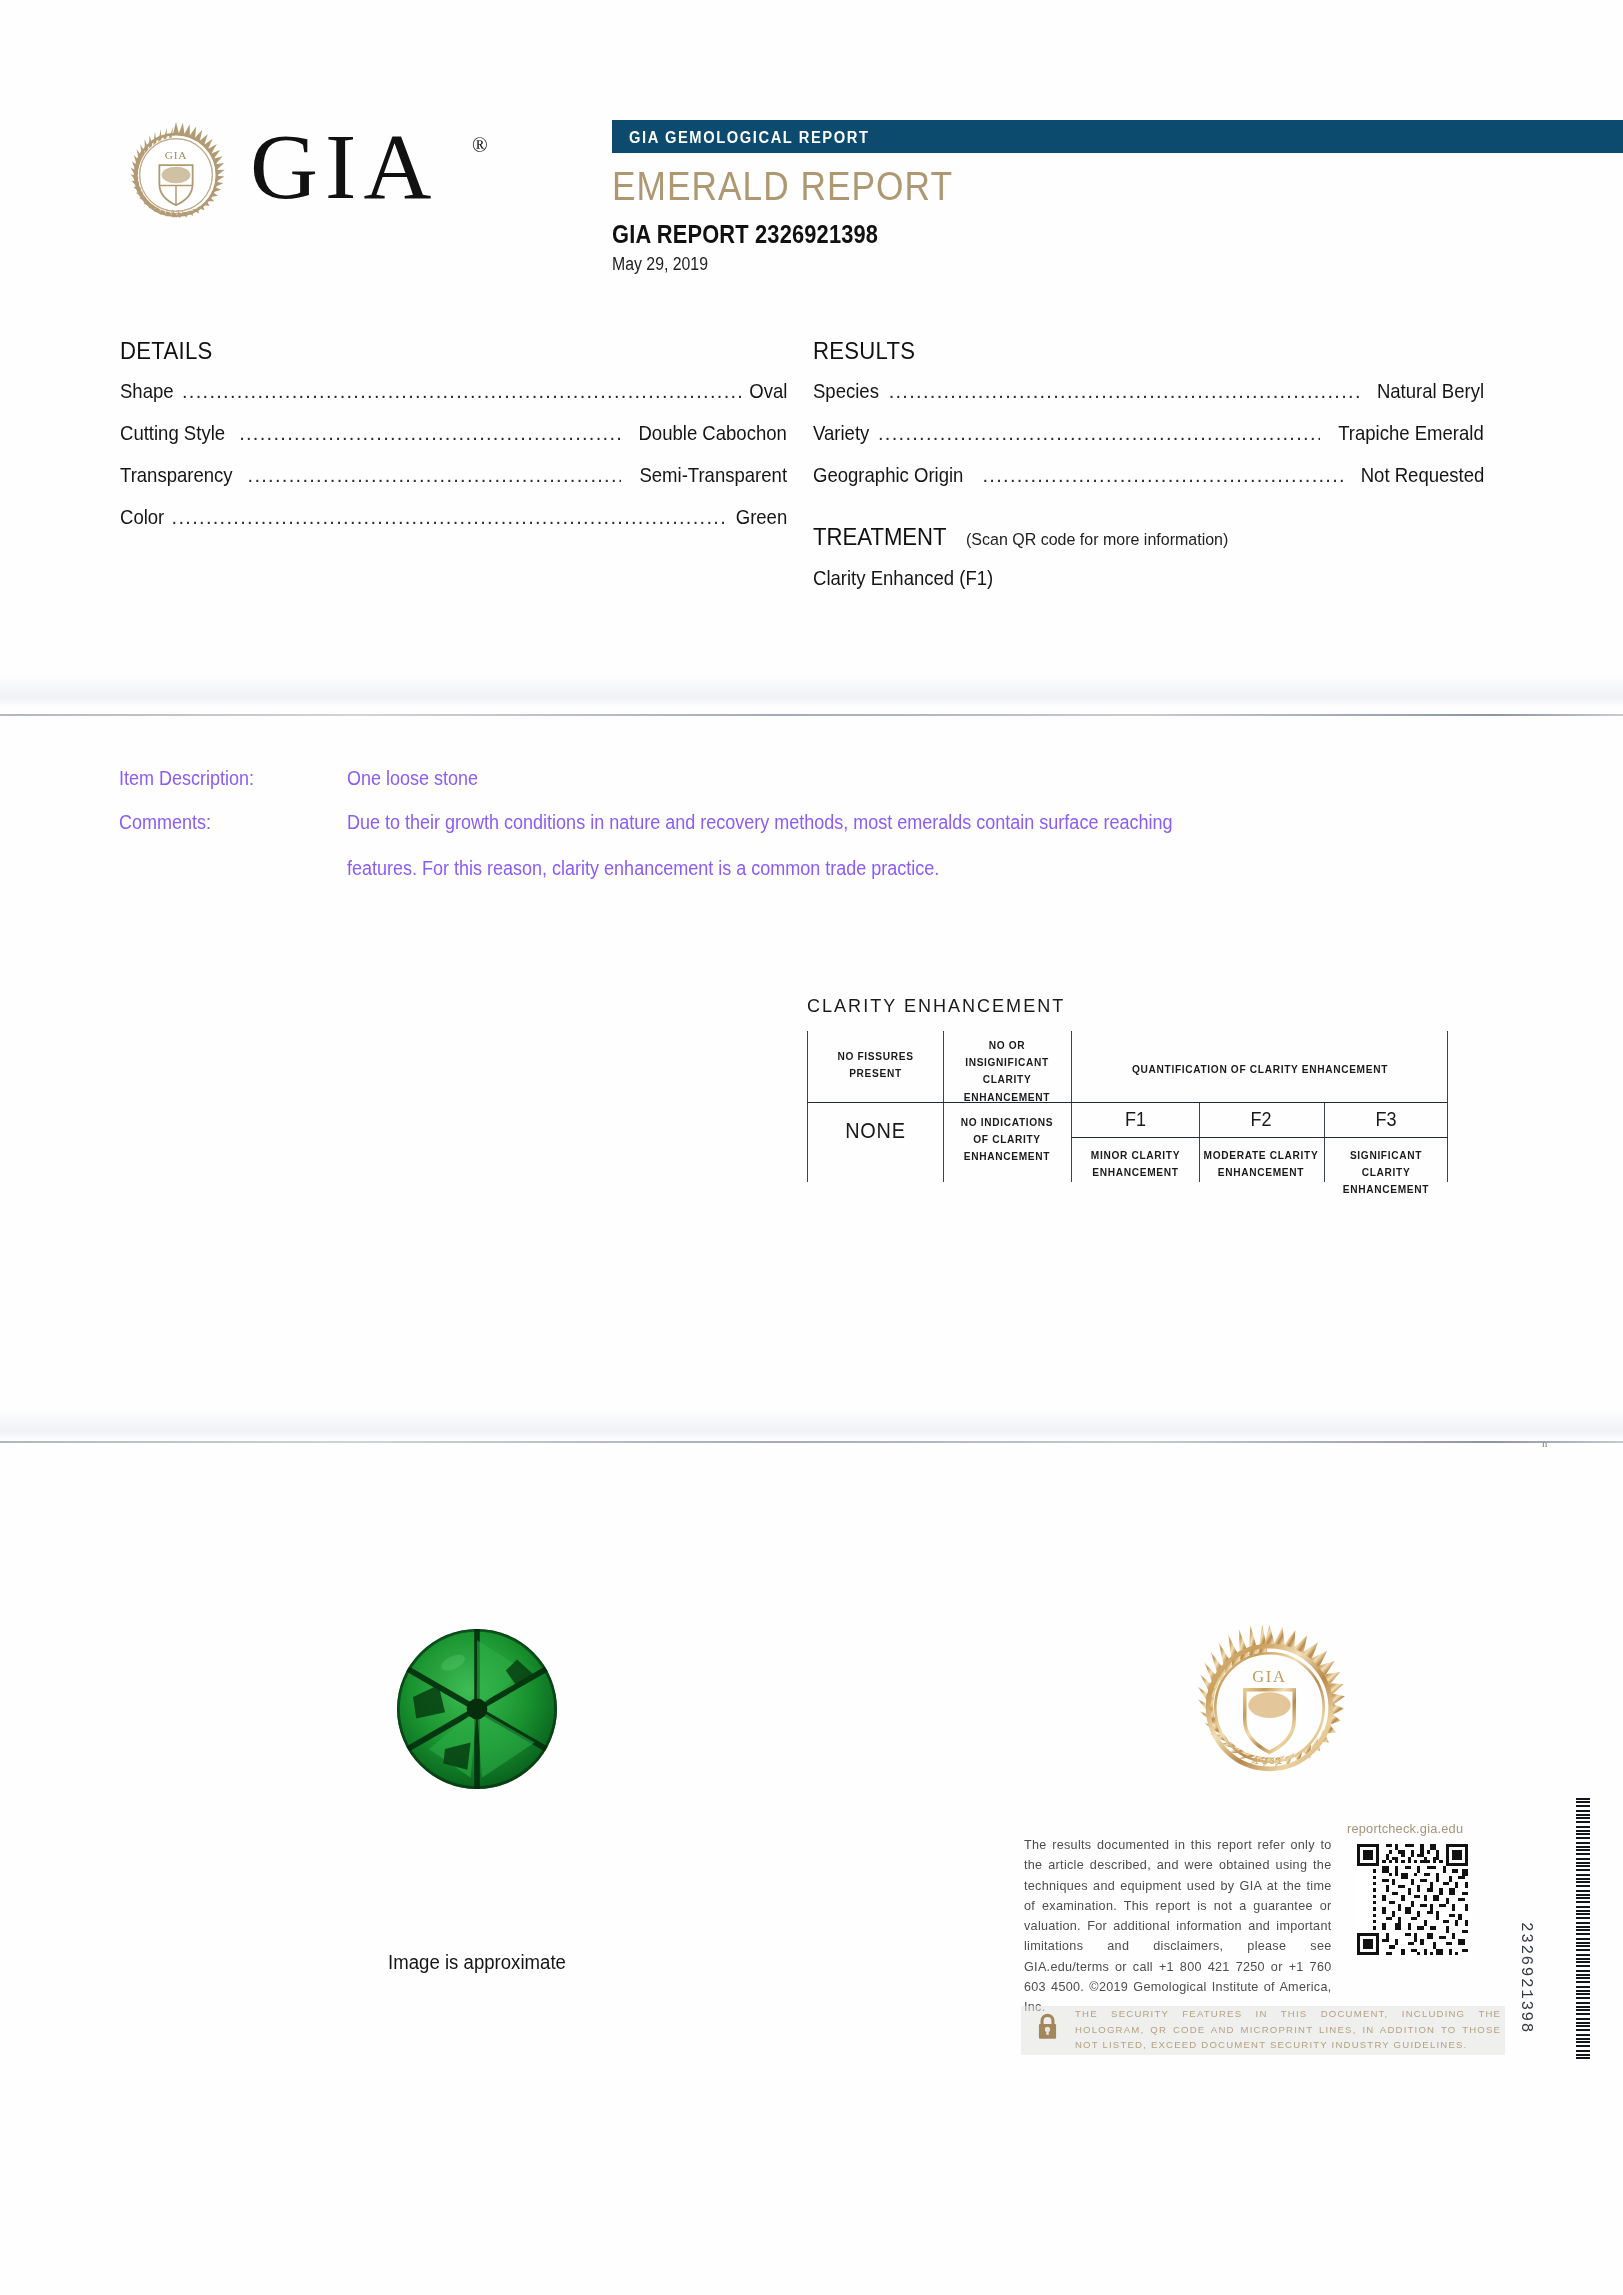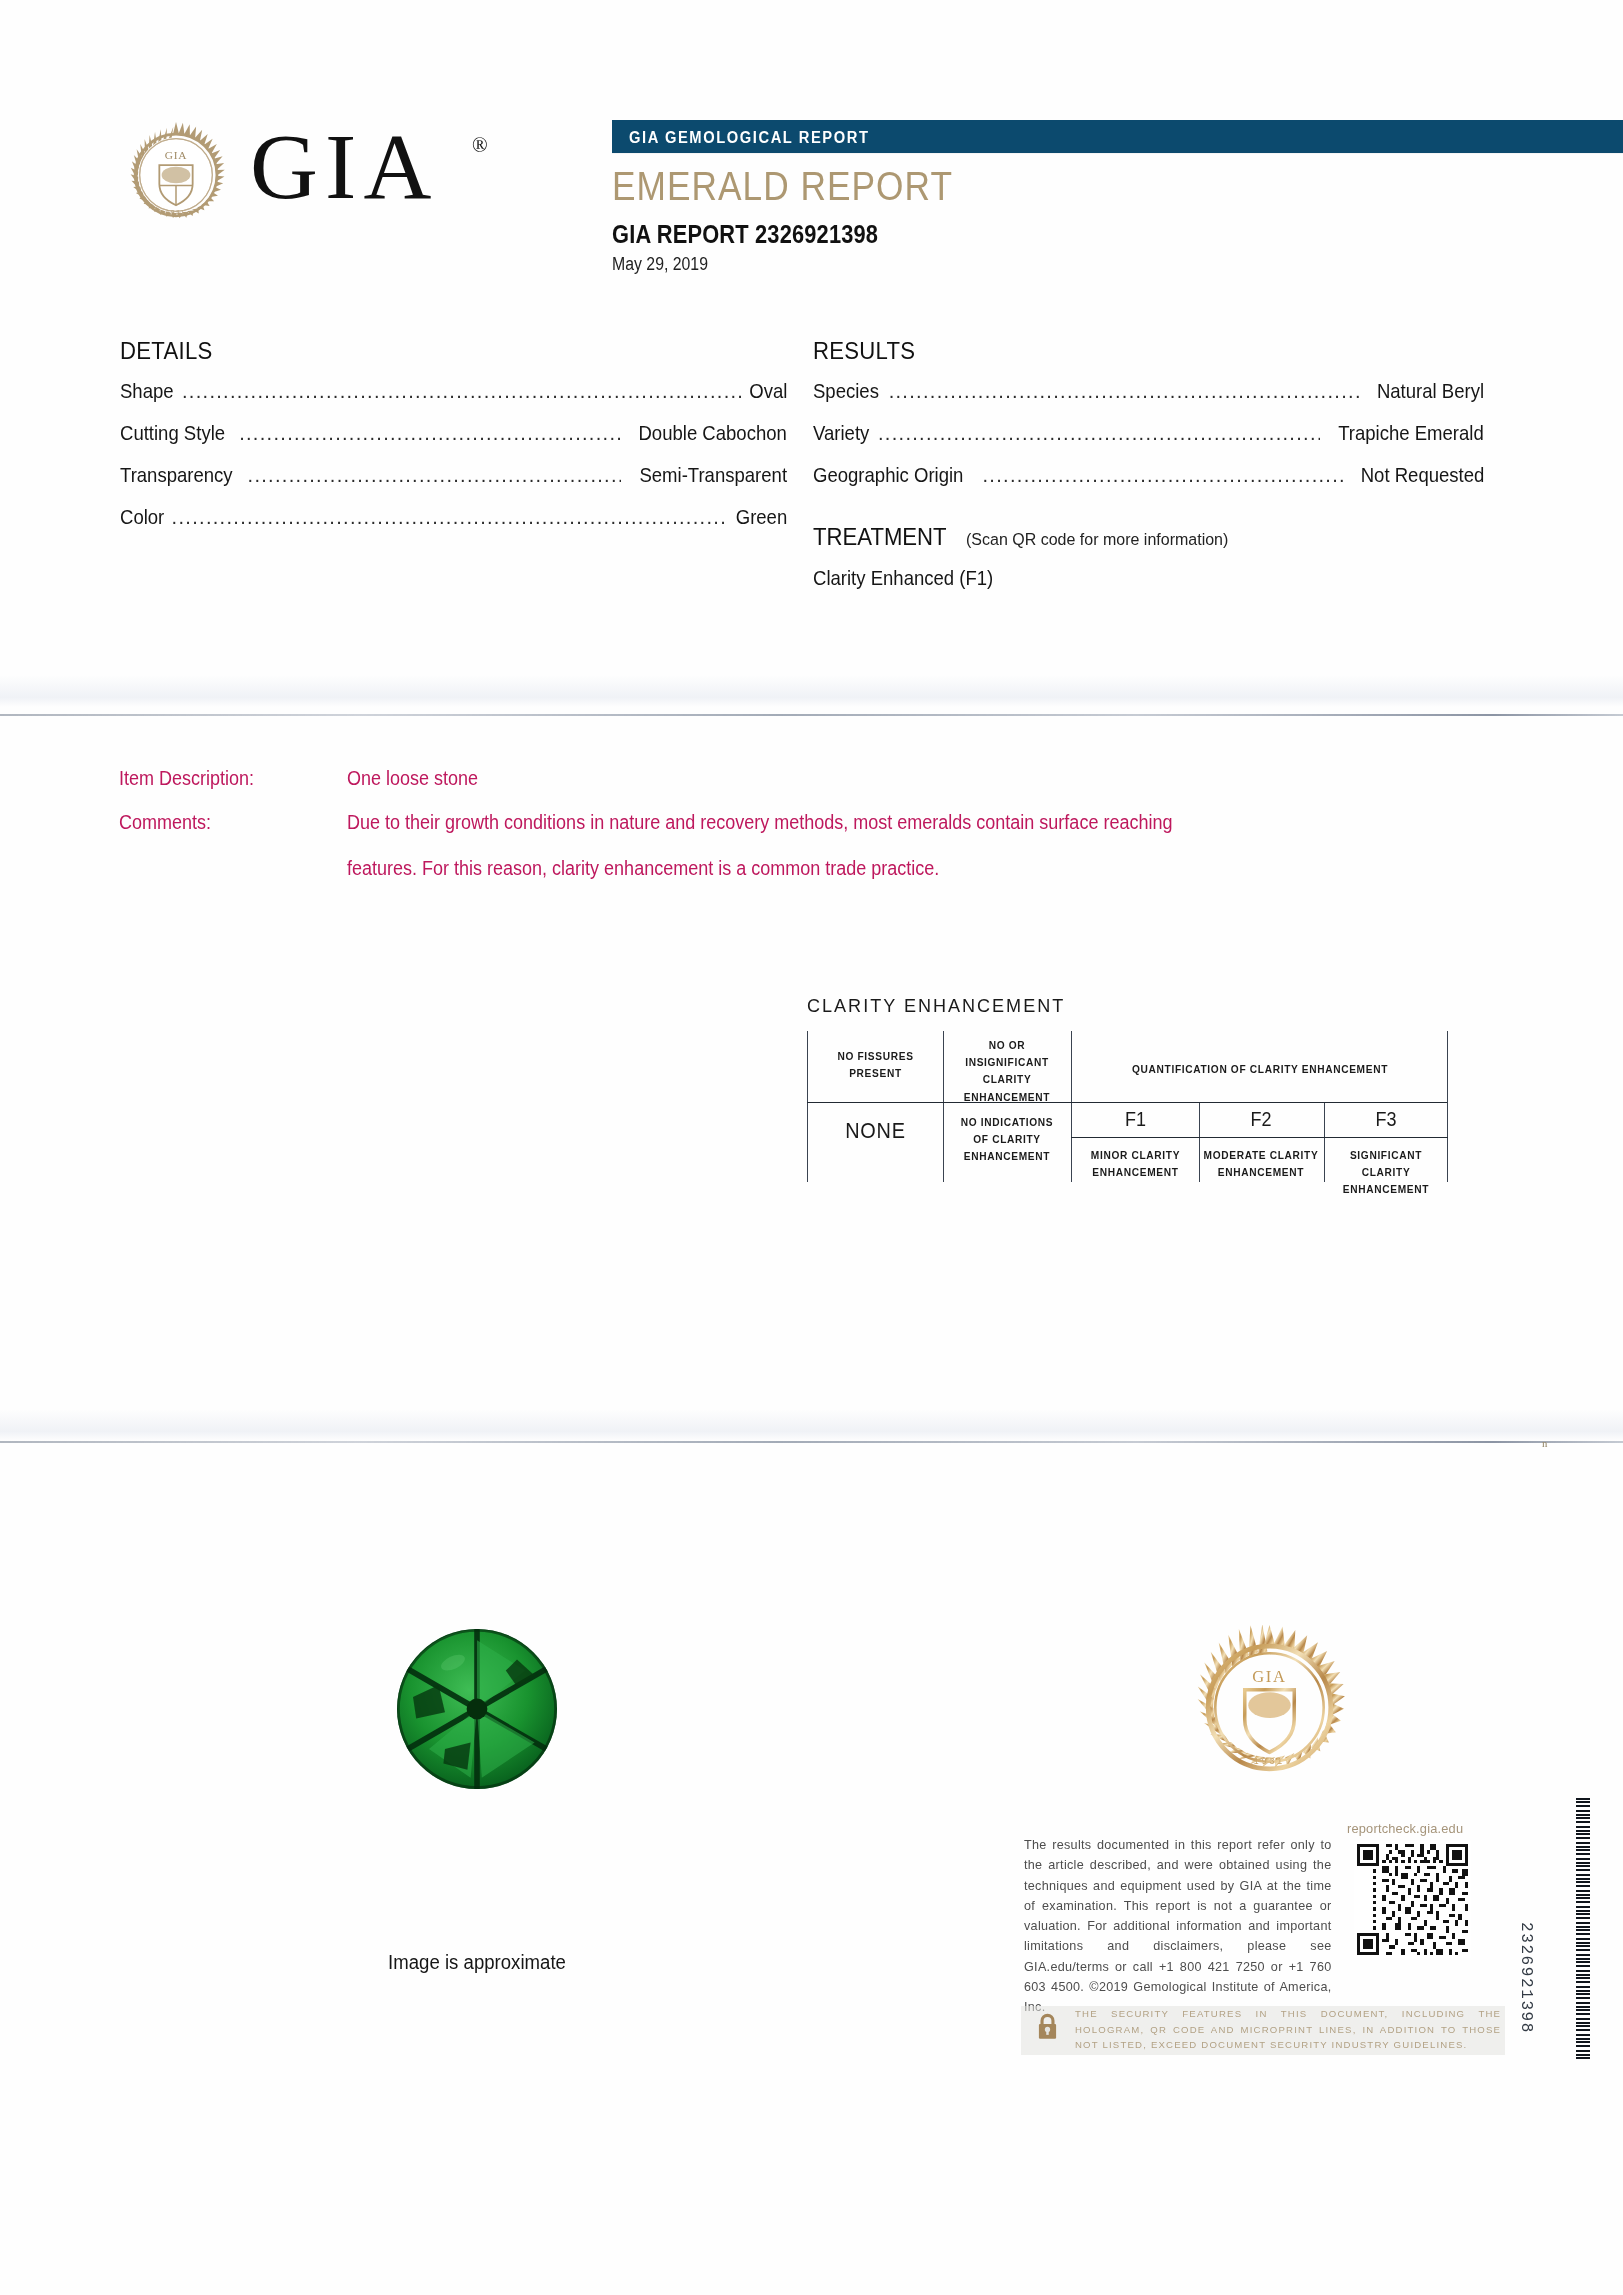--- a/index.html
+++ b/index.html
@@ -221,21 +221,21 @@
   }
 
   
   .item-block {
     position: absolute;
     left: 119px;
     top: 767px;
     width: 1395px;
     font-family: "Liberation Sans", sans-serif;
     font-size: 20px;
-    color: #be185d;
+    color: #8b5cf6;
   }
   .item-row {
     display: flex;
     margin-bottom: 20.6px;
   }
   .item-row .ikey {
     width: 228px;
     flex: 0 0 228px;
     transform: scaleX(0.9);
     transform-origin: left center;

